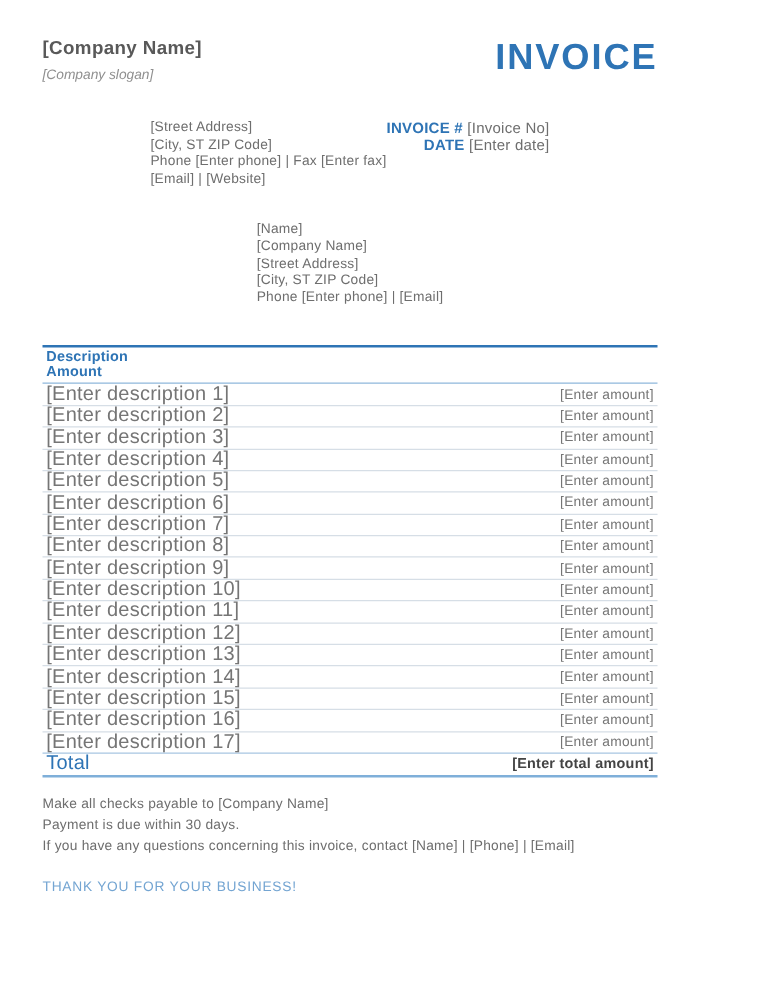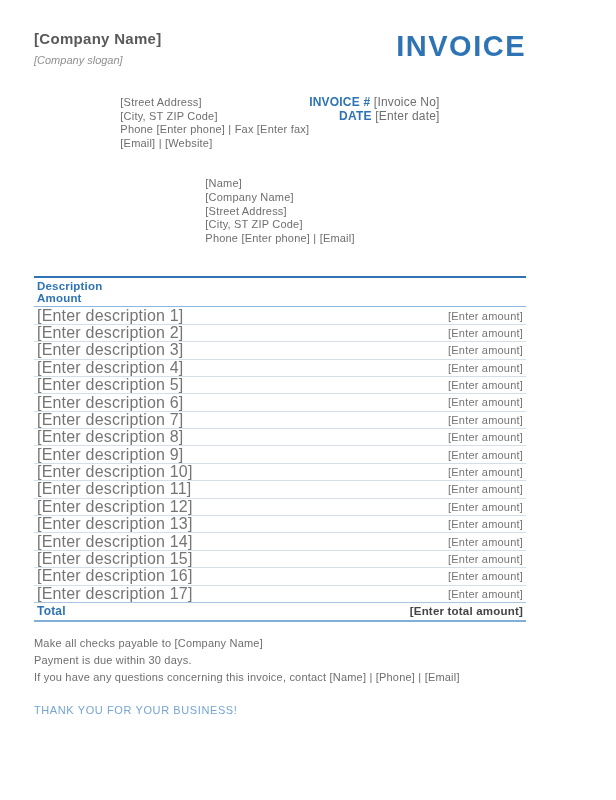--- a/index.html
+++ b/index.html
@@ -54,21 +54,21 @@
     border-bottom: 1px solid #d6dee6;
   }
   .trow:last-of-type { border-bottom: 1px solid #a8c6e2; }
   .cell-desc { font-size: 16px; color: #757575; letter-spacing: .2px; }
   .cell-amt  { font-size: 11px; color: #757575; letter-spacing: .2px; text-align: right; }
   .trow-total {
     display: flex; justify-content: space-between; align-items: center;
     height: 19px; padding: 0 3px;
     border-bottom: 2px solid #7fafd9;
   }
-  .total-label { font-size: 12px; font-weight: bold; color: #2e74b5; letter-spacing: .2px; }
+  .total-label { font-size: 16px; font-weight: normal; color: #2e74b5; letter-spacing: .2px; }
   .total-value { font-size: 11.5px; font-weight: bold; color: #444444; letter-spacing: .2px; }
   
   .footer { margin-top: 13px; }
   .footer-line { font-size: 11px; line-height: 17px; color: #6e6e6e; letter-spacing: .2px; }
   .thanks {
     margin-top: 18px; text-align: left;
     font-size: 11px; color: #74a5d2; letter-spacing: .6px;
   }
 </style>
 </head>

